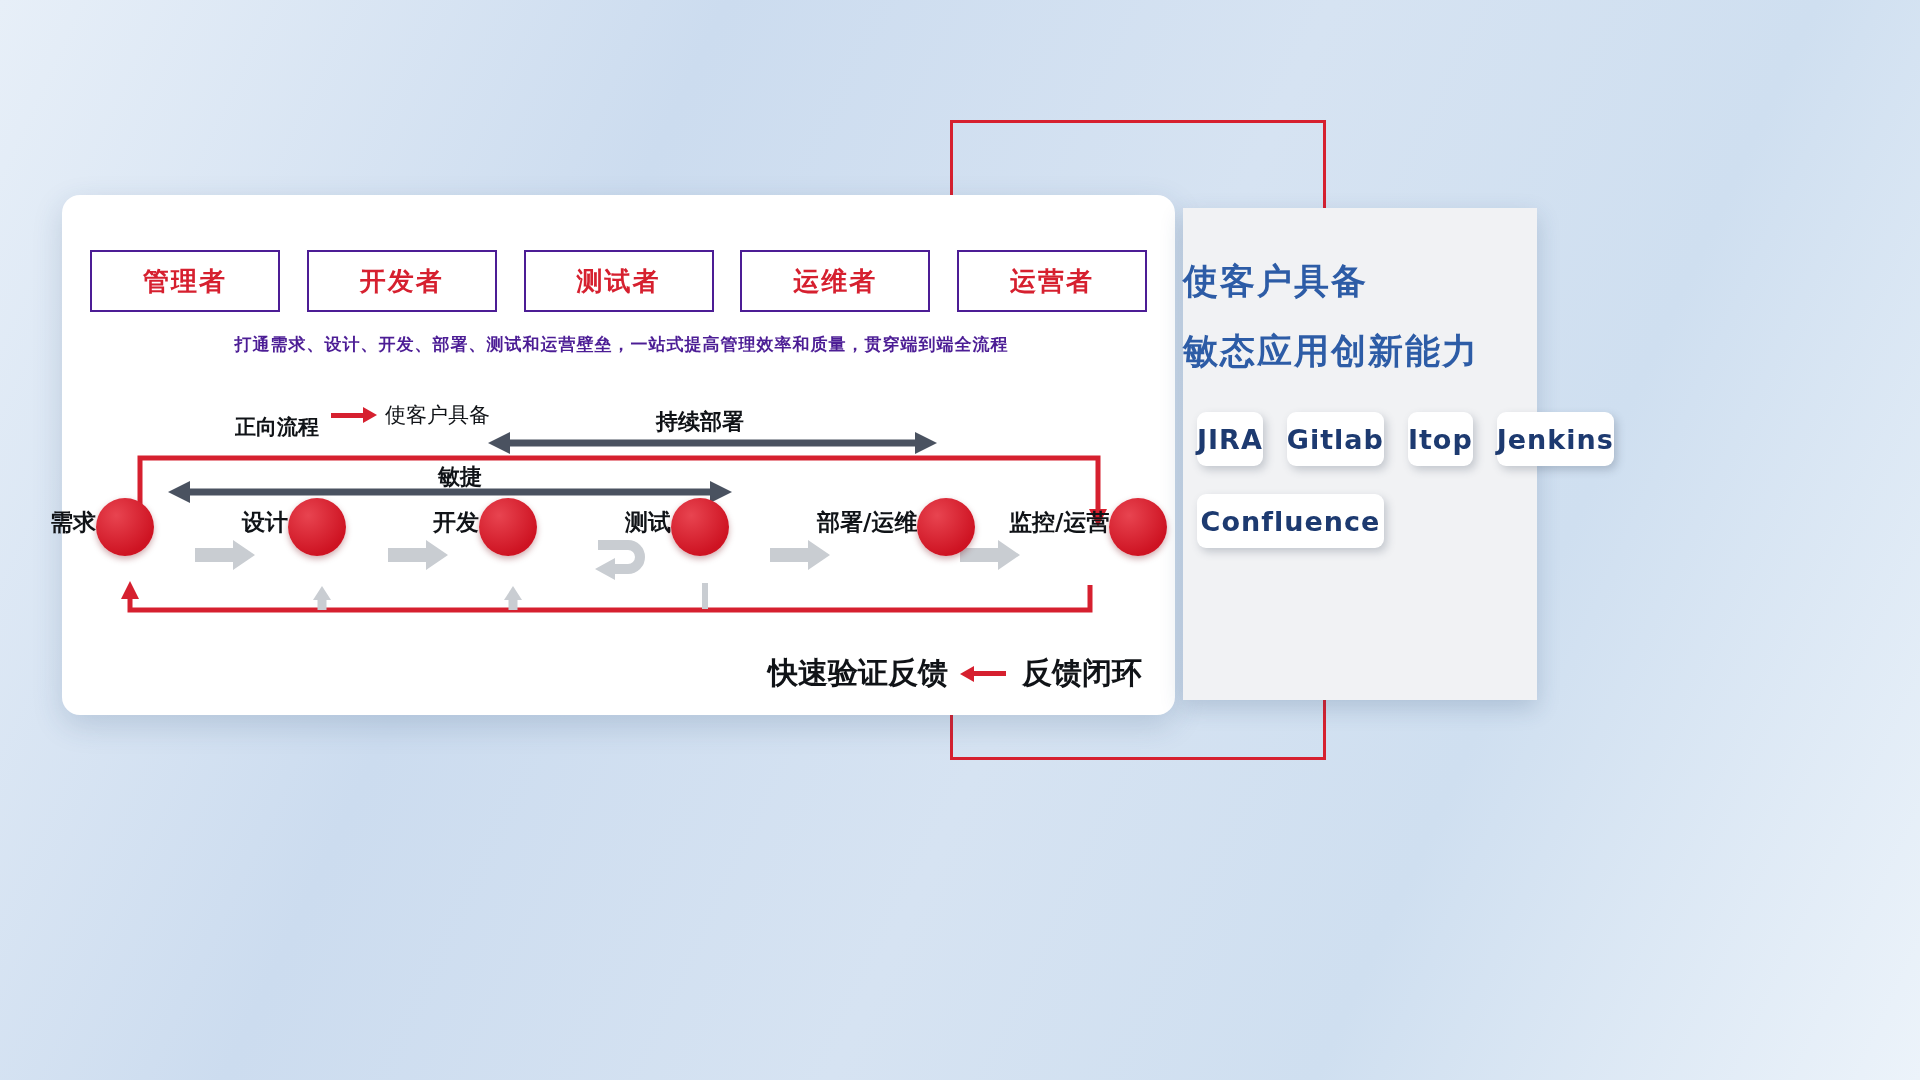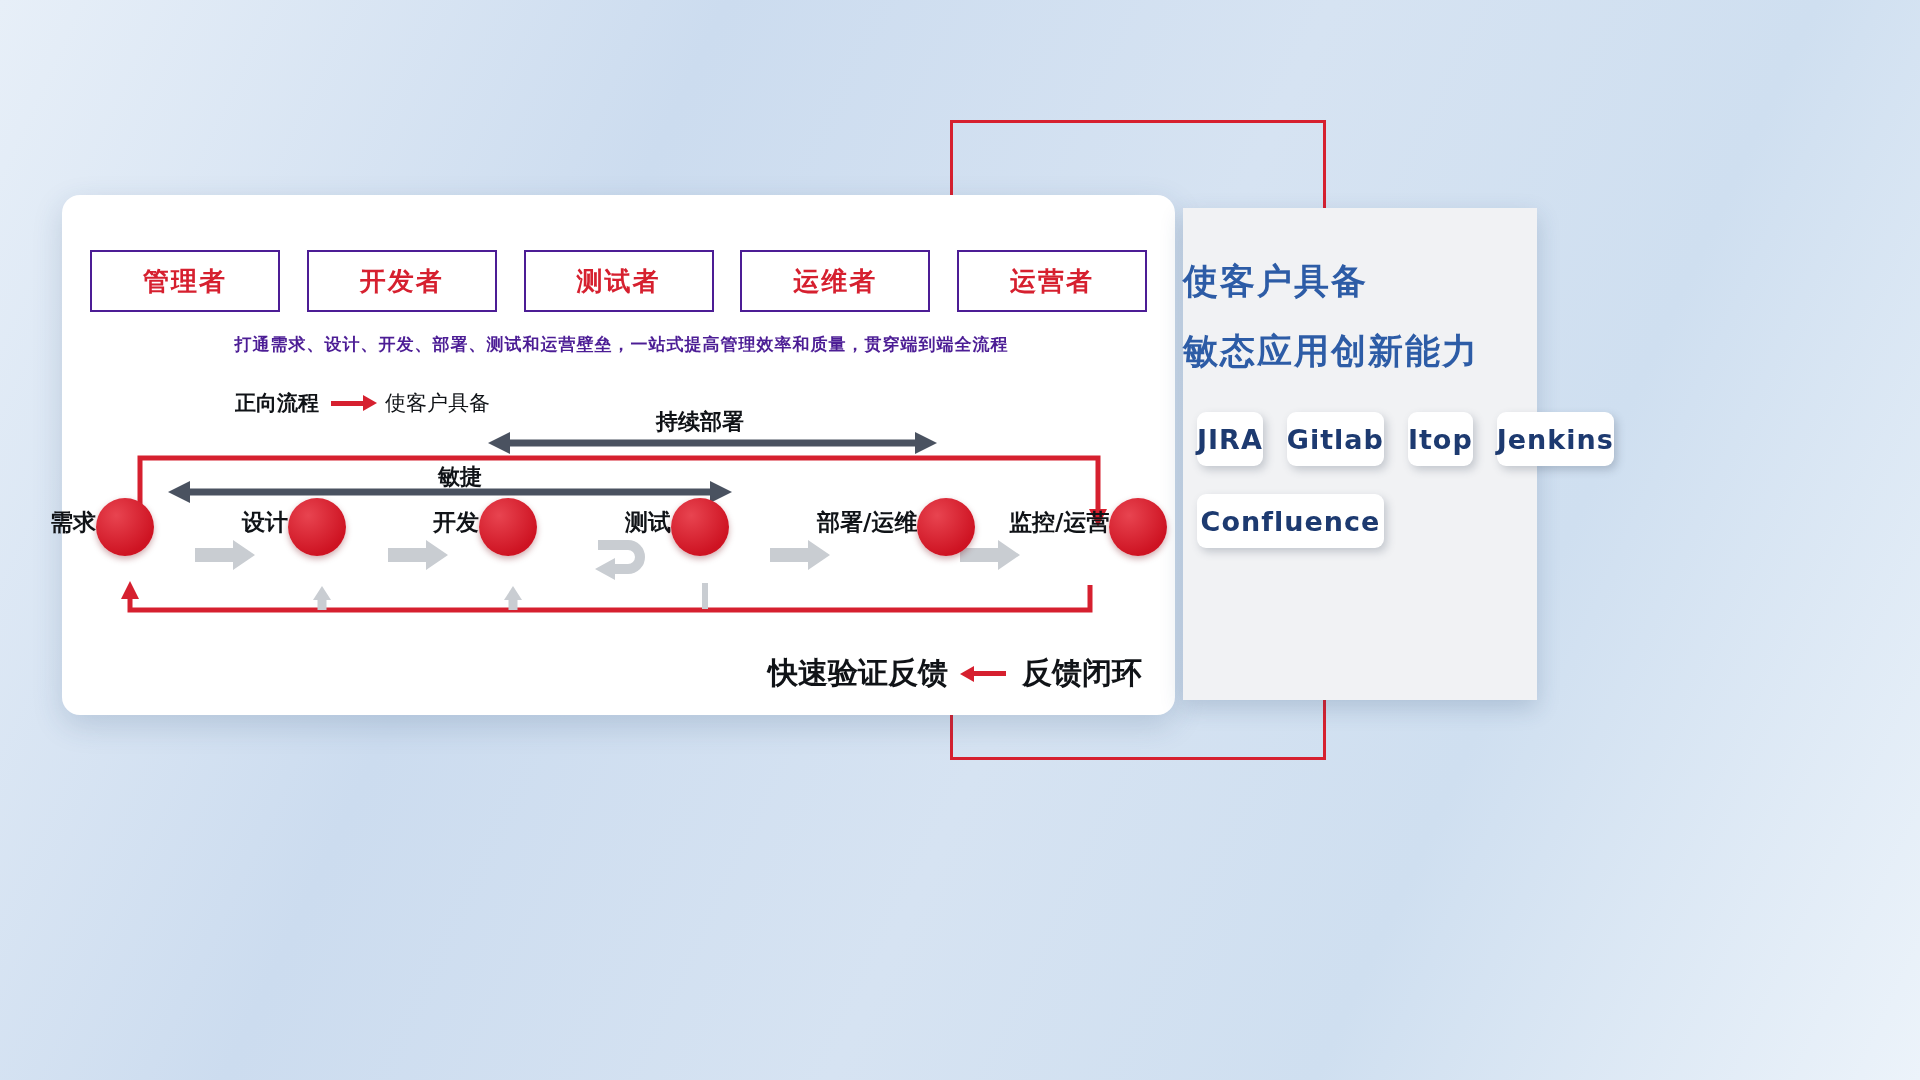--- a/index.html
+++ b/index.html
@@ -35,21 +35,21 @@
 
   .description {
     position: absolute; left: 16px; right: 10px; top: 138px; text-align: center;
     font-size: 17px; font-weight: bold; color: #4c1d95; letter-spacing: 1px;
   }
 
   .legend-forward {
     position: absolute; left: 173px; top: 194px; display: flex; align-items: center; gap: 12px;
     font-size: 21px; color: #101317;
   }
-  .legend-forward .lbl { font-weight: bold; }
+  .legend-forward .lbl { font-weight: bold; margin-top: 24px; }
   .arrow-right {
     position: relative; display: inline-block; width: 32px; height: 5px; background: #d6202f; margin-right: 10px;
   }
   .arrow-right::after {
     content: ""; position: absolute; right: -14px; top: -5.5px;
     border-left: 14px solid #d6202f; border-top: 8px solid transparent; border-bottom: 8px solid transparent;
   }
   .arrow-left {
     position: relative; display: inline-block; width: 32px; height: 5px; background: #d6202f; margin-left: 10px;
   }

